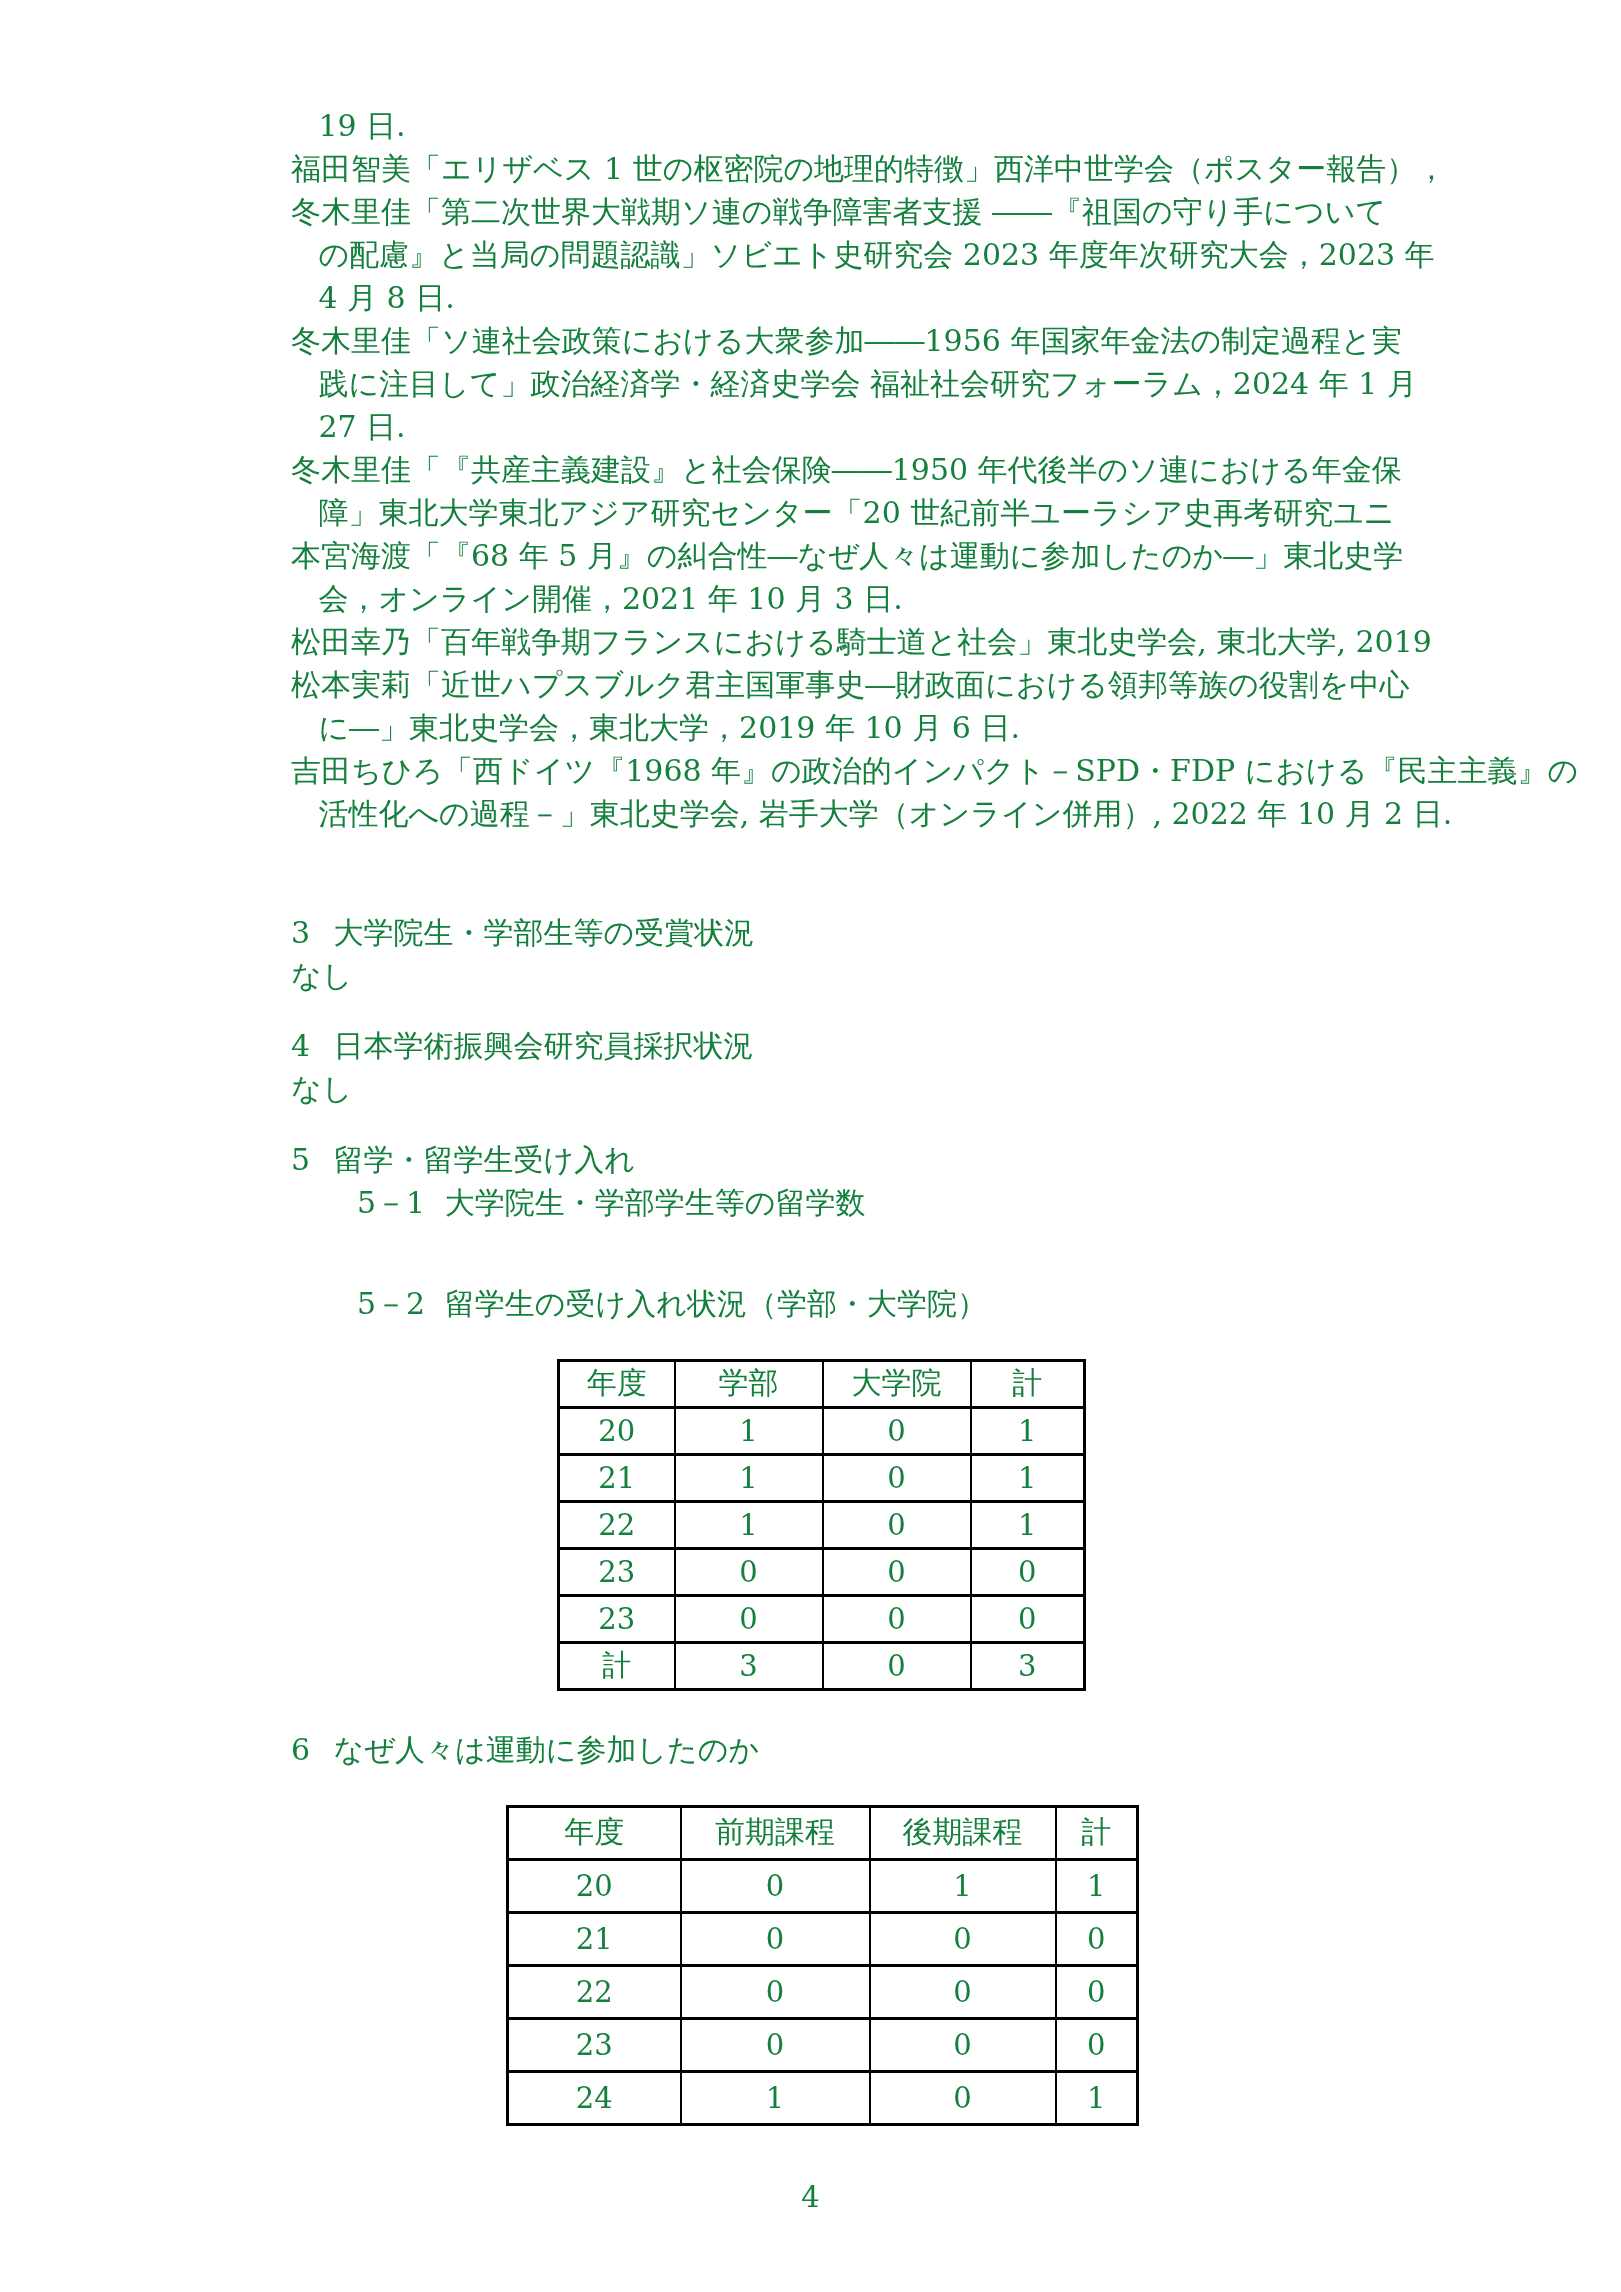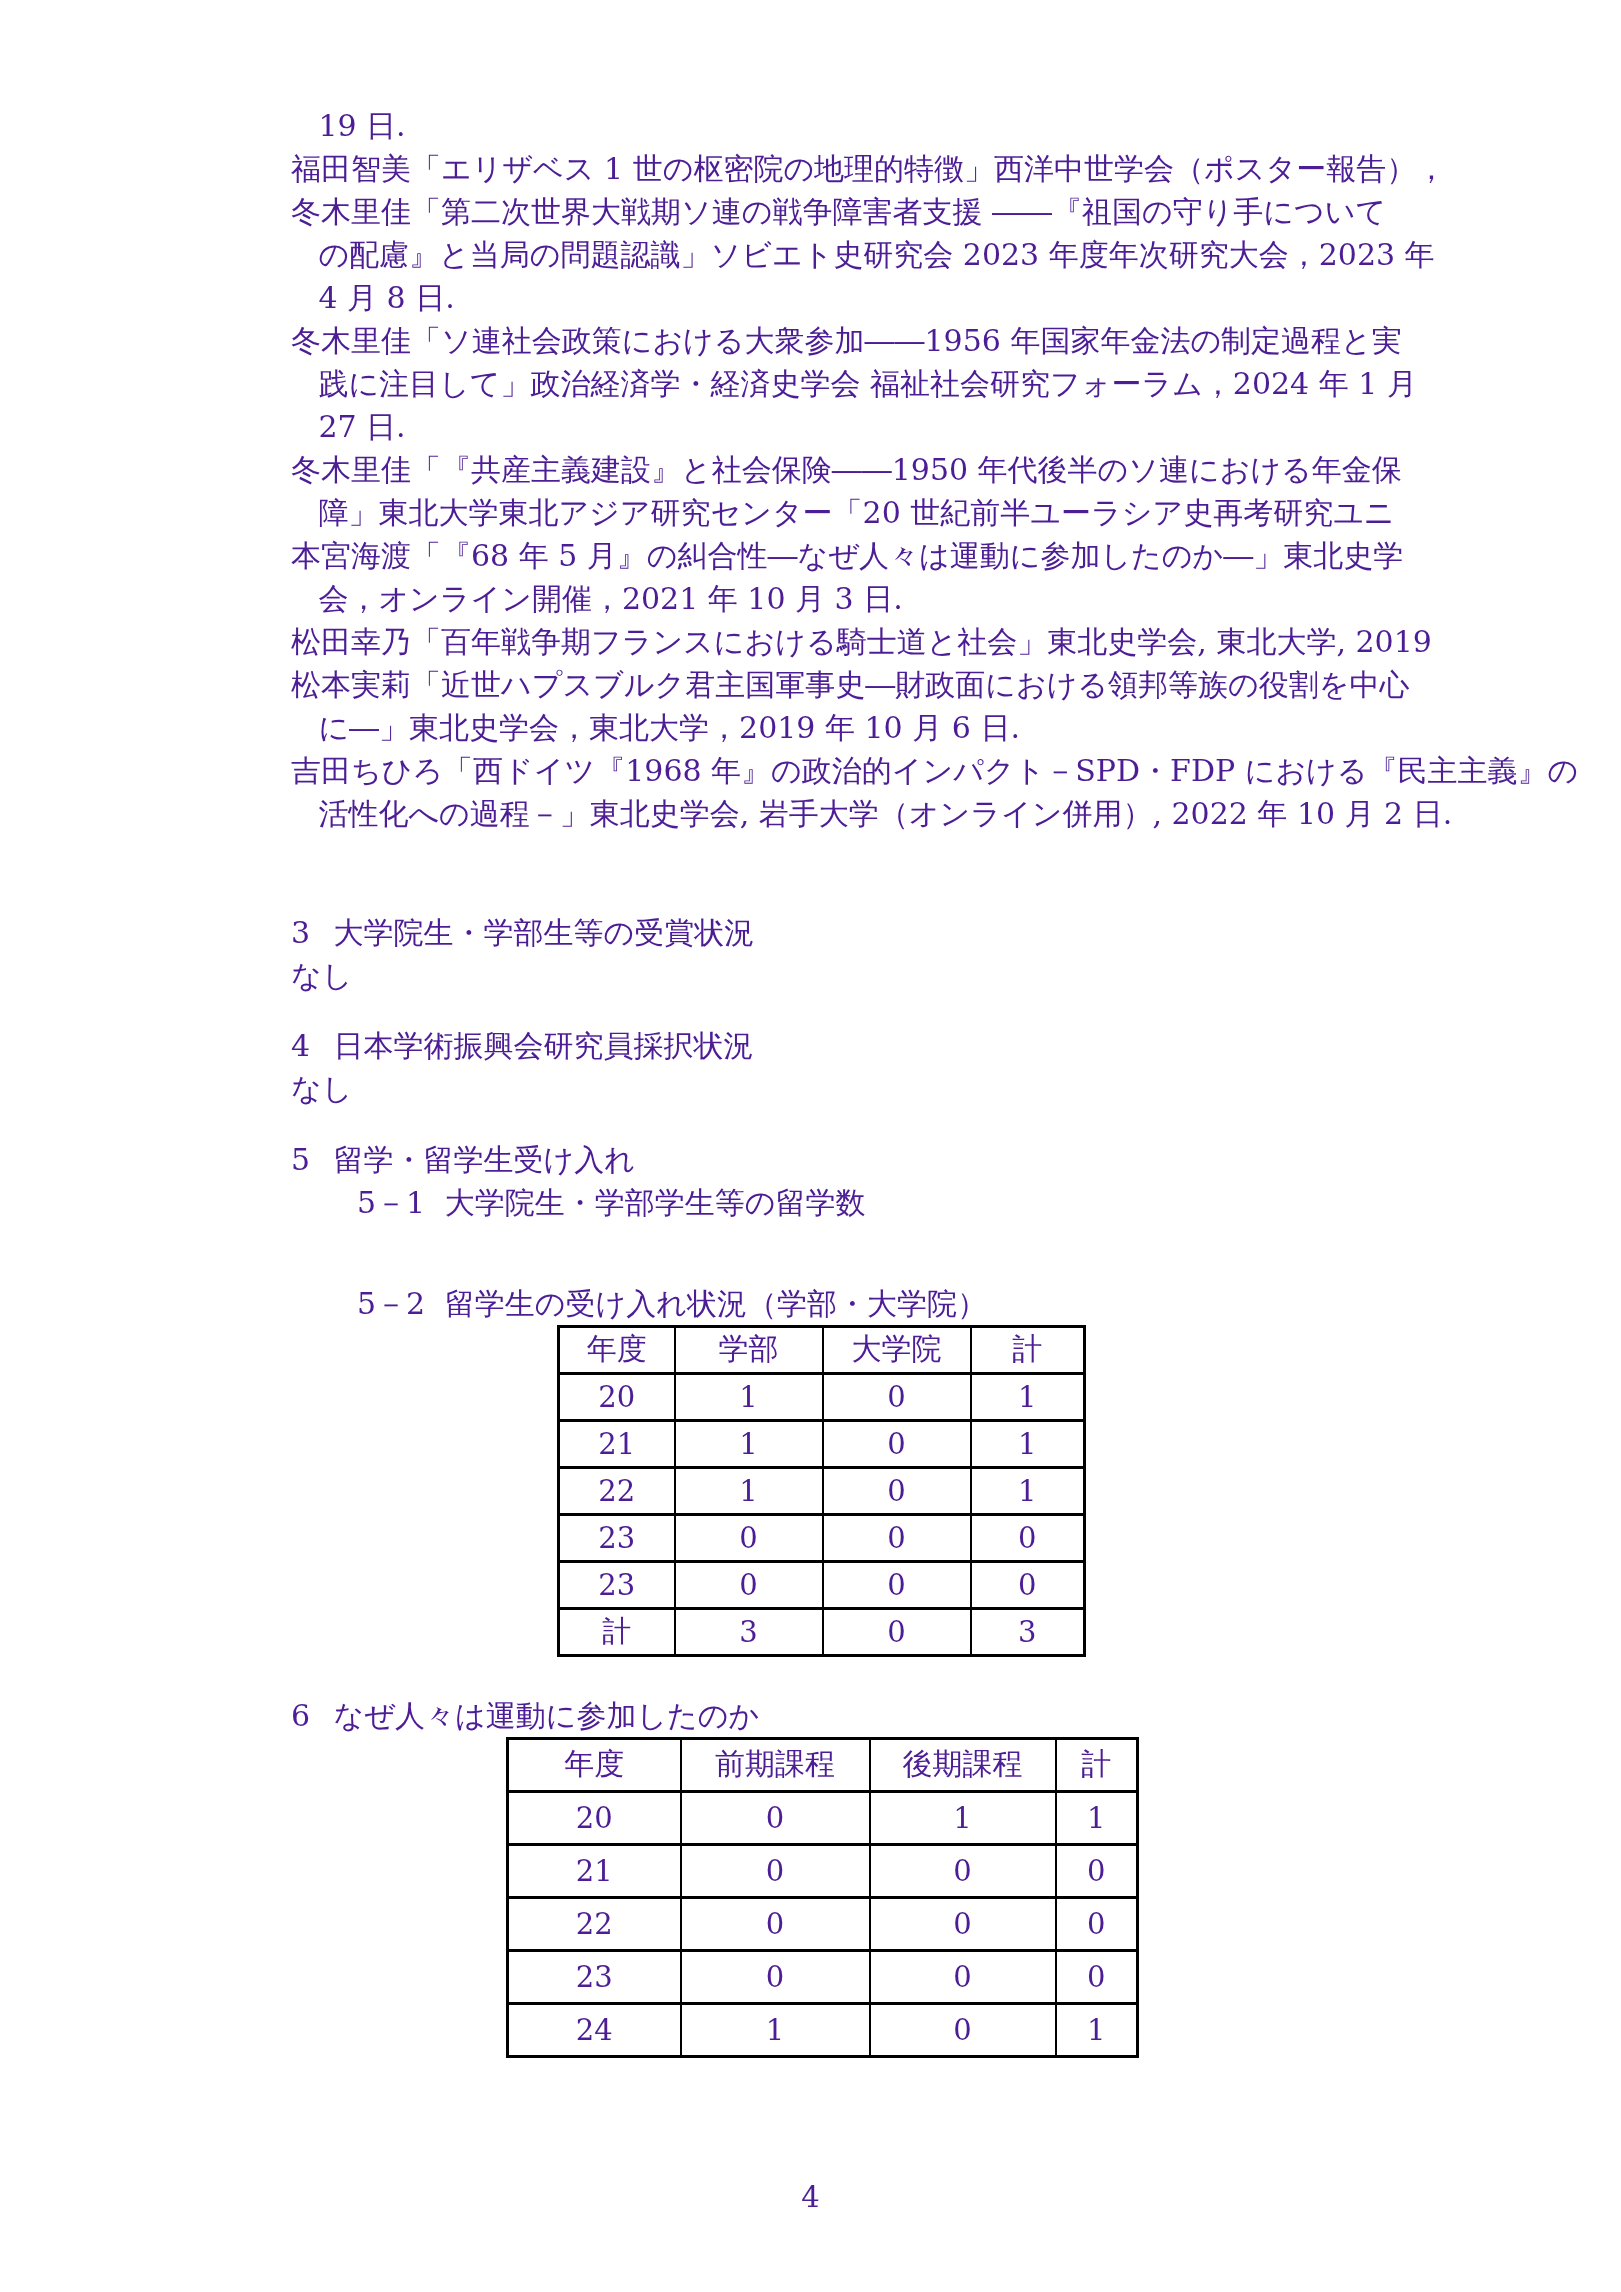--- a/index.html
+++ b/index.html
@@ -3,21 +3,21 @@
 <meta charset="utf-8">
 <style>
   html, body { margin: 0; padding: 0; background: #e8e8e8; }
   .page {
     position: relative;
     width: 1621px;
     height: 2293px;
     background: #ffffff;
     margin: 0 auto;
     font-family: "DejaVu Serif", "Liberation Serif", serif;
-    color: #4c1d95;
+    color: #15803d;
     overflow: hidden;
   }
   .content {
     position: absolute;
     left: 291px;
     top: 104px;
     width: 1152px;
     font-size: 30px;
   }
   .line {
@@ -32,20 +32,21 @@
   .subline { padding-left: 66px; }
   .subline .num { display: inline-block; margin-right: 19.6px; }
   .sub2 { margin-top: 58px; }
   .sec6 { margin-top: 37px; }
 
   table.doc-table {
     border-collapse: collapse;
     table-layout: fixed;
     border: 3.9px solid #000;
     background: #fff;
+    margin-top: 34px;
   }
   .doc-table th, .doc-table td {
     border: 2.9px solid #000;
     border-top-width: 3.9px;
     border-bottom-width: 3.9px;
     text-align: center;
     vertical-align: middle;
     font-weight: normal;
     padding: 0;
     overflow: hidden;

